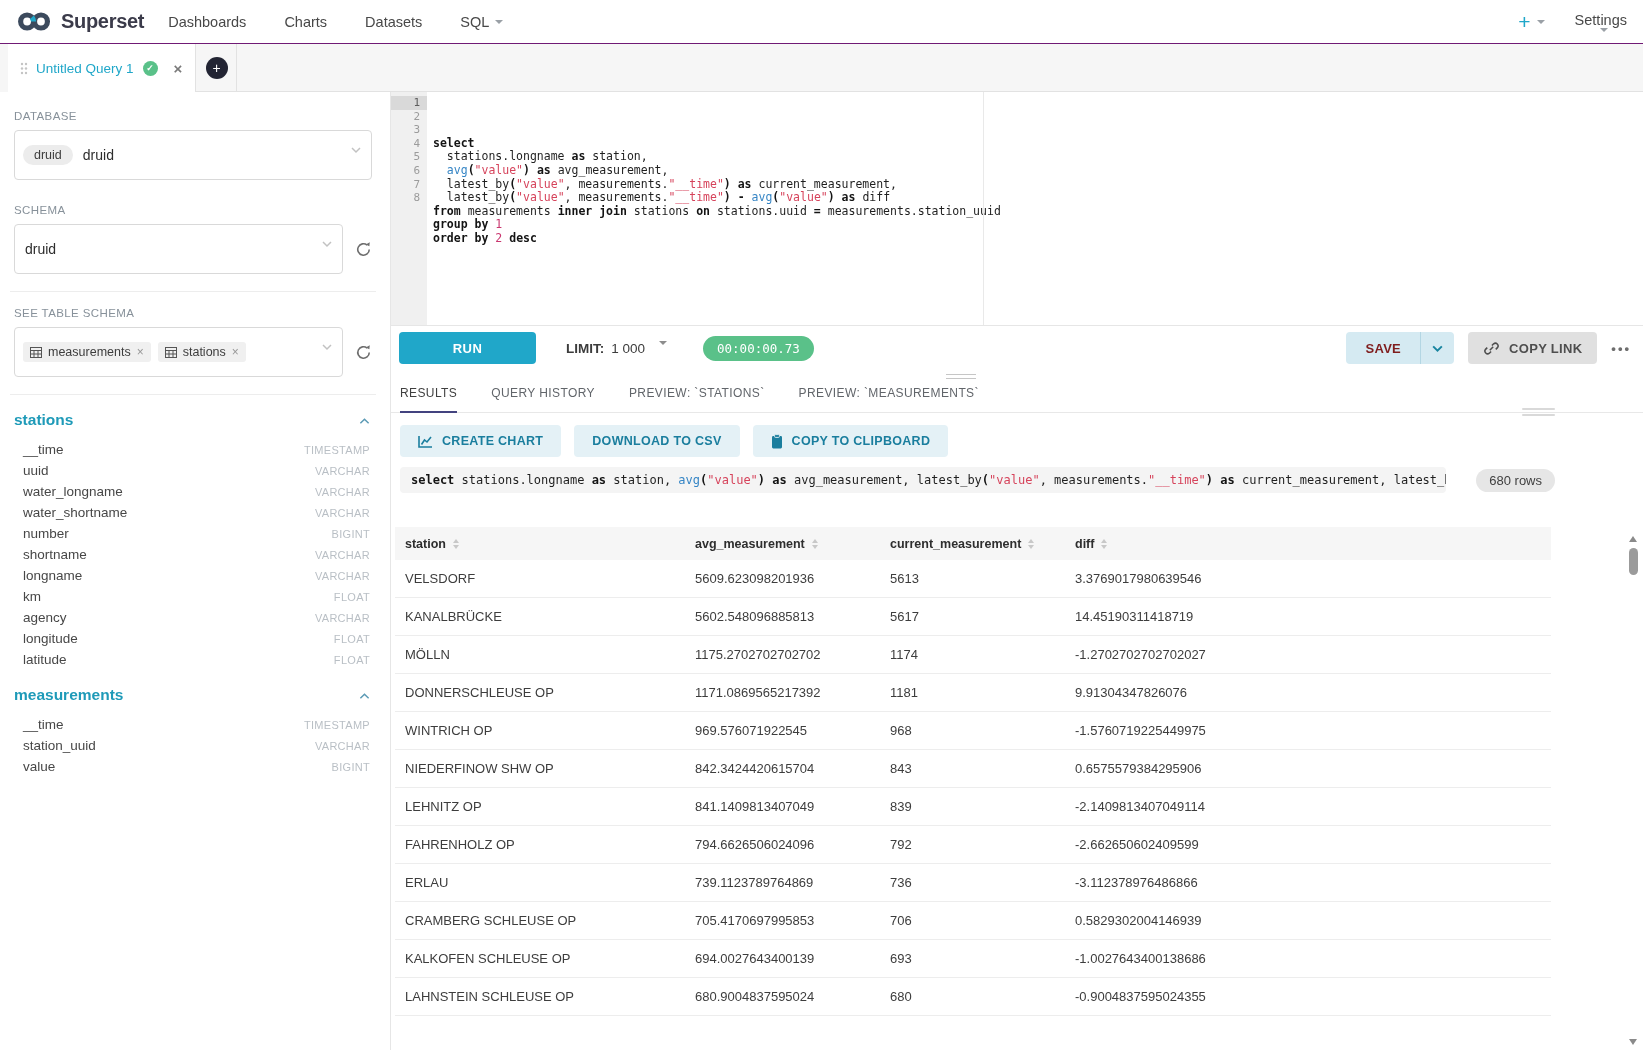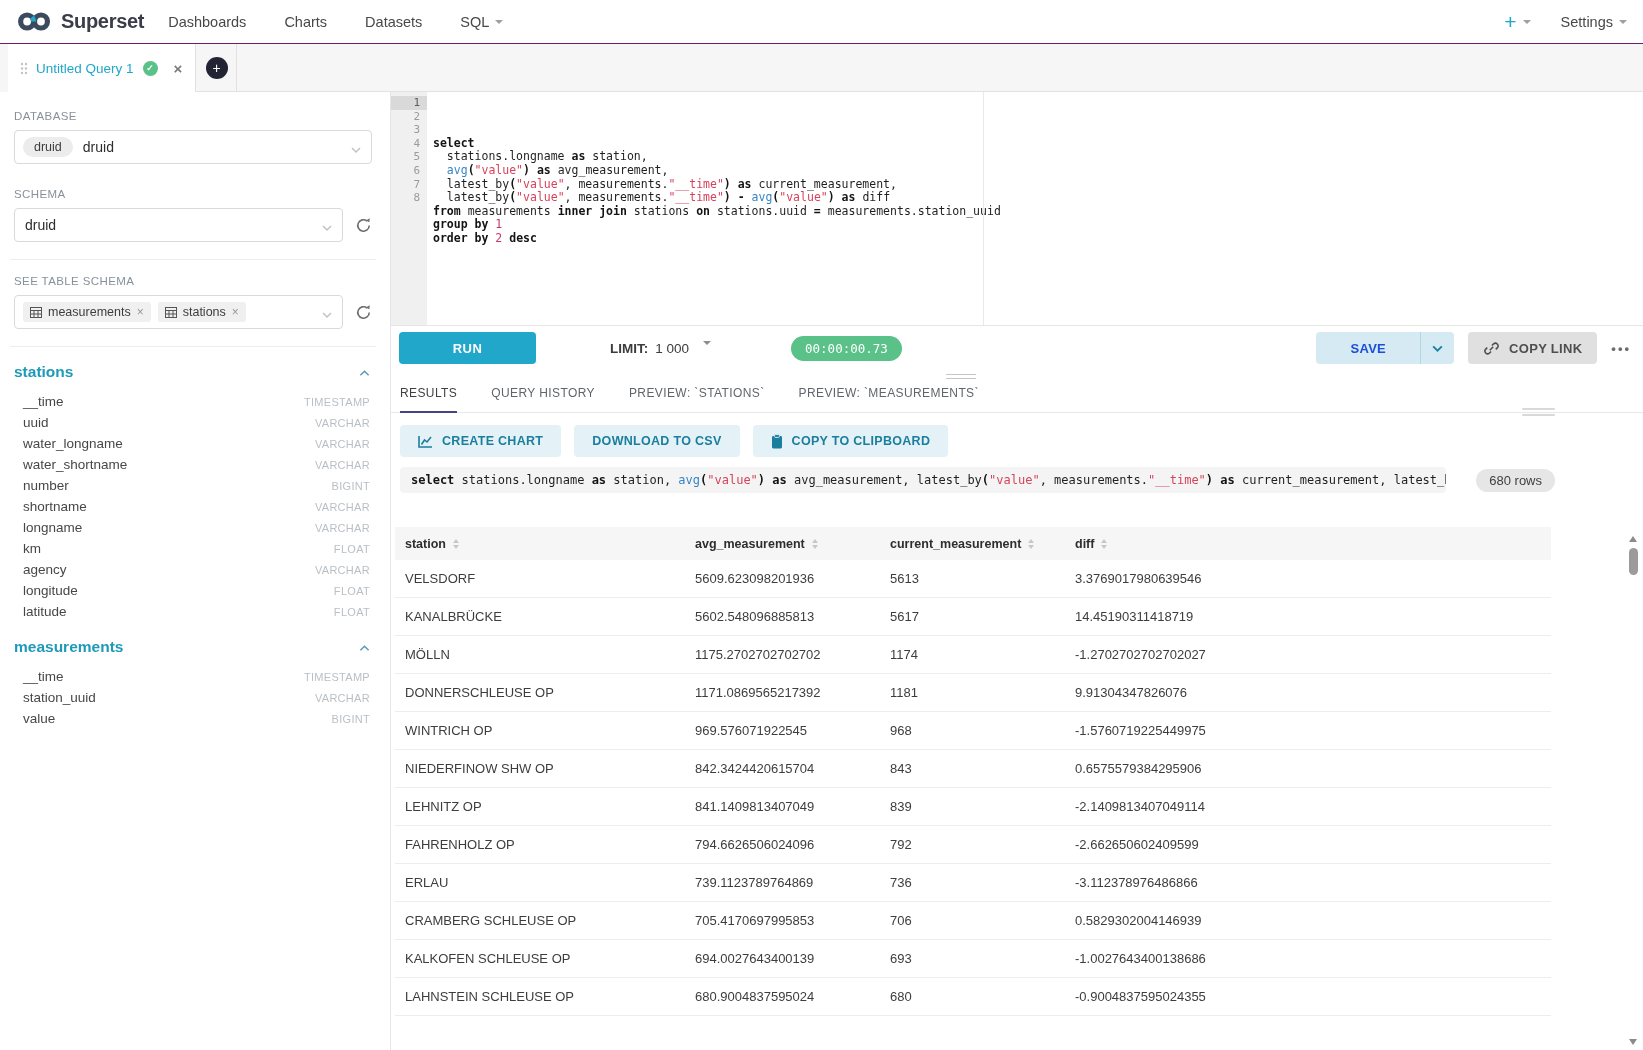--- a/index.html
+++ b/index.html
@@ -9,21 +9,21 @@
 
   
   .navbar { position:absolute; top:0; left:0; right:0; height:44px; background:#fff;
     border-bottom:1px solid #701a75; display:flex; align-items:center; padding:0 16px; }
   .brand { display:flex; align-items:center; gap:8px; margin-right:24px; }
   .brand-name { font-size:20px; font-weight:700; color:#3b3b4a; letter-spacing:-.3px; }
   .nav-menu { display:flex; align-items:center; }
   .nav-item { display:flex; align-items:center; font-size:14.5px; color:#484848; margin-right:38px; cursor:pointer; }
   .nav-right { margin-left:auto; display:flex; align-items:center; gap:30px; }
   .nav-plus { display:flex; align-items:center; color:#20a7c9; font-size:21px; font-weight:400; }
-  .nav-settings { display:flex; align-items:center; font-size:14.5px; color:#484848; }
+  .nav-settings { display:flex; align-items:center; font-size:14.5px; color:#484848;flex-direction:column; }
   .caret { width:0; height:0; border-left:4px solid transparent; border-right:4px solid transparent;
     border-top:4px solid #9aa0a6; display:inline-block; margin-left:6px; }
 
   
   .tabbar { position:absolute; top:44px; left:0; right:0; height:48px; background:#f6f6f6; }
   .tabbar::after { content:""; position:absolute; left:196px; right:0; bottom:0; height:1px; background:#e2e2e2; }
   .tab-active { position:absolute; left:8px; top:0; width:188px; height:48px; background:#fff;
     border-right:1px solid #e2e2e2; display:flex; align-items:center; padding:0 12px; z-index:2; }
   .tab-title { color:#20a7c9; font-size:13.5px; margin:0 9px 0 8px; white-space:nowrap; }
   .check-badge { width:15px; height:15px; border-radius:50%; background:#5ac189; color:#fff;
@@ -32,21 +32,21 @@
   .add-tab-seg { position:absolute; left:197px; top:0; width:40px; height:48px;
     border-right:1px solid #e2e2e2; display:flex; align-items:center; justify-content:center; }
   .add-tab-btn { width:22px; height:22px; border-radius:50%; background:#222433; color:#fff;
     font-size:14px; display:flex; align-items:center; justify-content:center; cursor:pointer; }
 
   
   .sidebar { position:absolute; top:92px; left:0; bottom:0; width:391px; background:#fff;
     border-right:1px solid #e6e6e6; padding:12px 18px 0 14px; overflow:hidden; }
   .fld-label { font-size:11.5px; color:#87919a; letter-spacing:.4px; margin:6px 0 8px 0; }
   .sel-row { display:flex; align-items:center; }
-  .selbox { flex:1; height:34px; border:1px solid #d9d9d9; border-radius:4px; background:#fff;
+  .selbox { flex:1; height:50px; border:1px solid #d9d9d9; border-radius:4px; background:#fff;
     display:flex; align-items:center; padding:0 26px 0 8px; position:relative; cursor:pointer; }
   .selbox .chev { position:absolute; right:9px; top:11px; }
   .pill { background:#ececec; border-radius:11px; padding:3px 11px; font-size:12.5px; color:#3d3d3d; }
   .sel-text { font-size:14px; color:#2d2d2d; margin-left:10px; }
   .sel-text.solo { margin-left:2px; }
   .refresh { margin-left:12px; cursor:pointer; flex:0 0 auto; display:flex; }
   .divider { height:1px; background:#ededed; margin:17px -4px 15px -4px; }
   .gap18 { height:18px; }
   .tag { background:#f0f0f0; border-radius:3px; padding:3px 7px; display:inline-flex; align-items:center;
     gap:6px; font-size:12.5px; color:#3d3d3d; margin-right:7px; }
@@ -68,32 +68,32 @@
   .print-margin { position:absolute; left:556px; top:0; bottom:0; width:1px; background:#e9e9e9; }
   .tok-kw { font-weight:700; color:#141414; }
   .tok-br { font-weight:700; color:#141414; }
   .tok-fn { color:#3585c5; }
   .tok-str { color:#d6435b; }
   .tok-num { color:#c9366f; }
   .tok-pl { color:#1f1f1f; }
 
   
   .toolbar { position:absolute; left:391px; top:325px; right:0; height:45px; border-top:1px solid #e6e6e6;
-    display:flex; align-items:center; padding:0 12px 0 8px; background:#fff;gap:44px; }
+    display:flex; align-items:center; padding:0 12px 0 8px; background:#fff; }
   .run-btn { width:137px; height:32px; background:#20a7c9; border:none; border-radius:4px; color:#fff;
     font-size:13px; font-weight:700; letter-spacing:.5px; cursor:pointer; font-family:inherit; }
   .limit-group { margin-left:30px; display:flex; align-items:flex-start; cursor:pointer; }
   .limit-label { font-size:13.5px; font-weight:600; color:#3c3c3c; margin-right:7px; }
   .limit-value { font-size:13.5px; color:#3c3c3c; }
   .limit-group .caret { margin-left:14px; border-top-color:#8d8d8d; }
   .timer-pill { margin-left:36px; background:#5ac189; color:#fff; border-radius:14px; padding:5px 14px;
     font:12.5px "DejaVu Sans Mono", monospace; }
   .tb-right { margin-left:auto; display:flex; align-items:center; gap:14px; }
   .save-split { display:flex; height:32px; border-radius:4px; overflow:hidden; background:#d5eaf2; cursor:pointer; }
-  .save-main { padding:0 34px; display:flex; align-items:center; color:#1d4ed8; font-size:13px; font-weight:700; letter-spacing:.3px; }
+  .save-main { padding:0 19px; display:flex; align-items:center; color:#7f1d1d; font-size:13px; font-weight:700; letter-spacing:.3px; }
   .save-sep { width:1px; background:#b3d6e3; }
   .save-chev { width:33px; display:flex; align-items:center; justify-content:center; }
   .copy-link { height:32px; background:#e0e0e0; border-radius:4px; padding:16px 15px; display:flex;
     align-items:center; gap:9px; color:#4e4e4e; font-size:13px; font-weight:700; letter-spacing:.3px; cursor:pointer; }
   .more-dots { color:#6e6e6e; font-size:13px; font-weight:700; letter-spacing:2px; cursor:pointer; }
 
   
   .results { position:absolute; left:391px; top:370px; right:0; bottom:0; background:#fff; }
   .drag-handle { position:absolute; top:4px; left:555px; width:30px; cursor:row-resize; }
   .drag-handle div { height:1px; background:#c6c6c6; margin-bottom:3px; }

